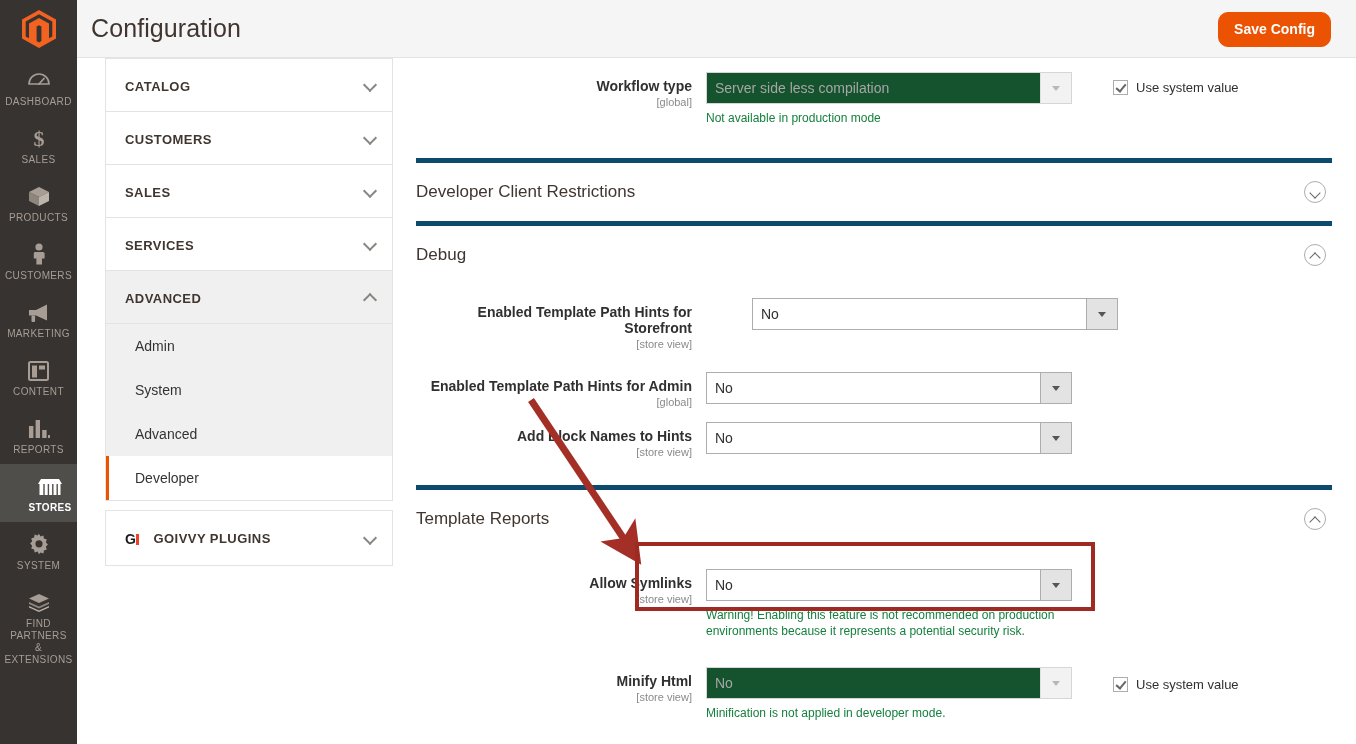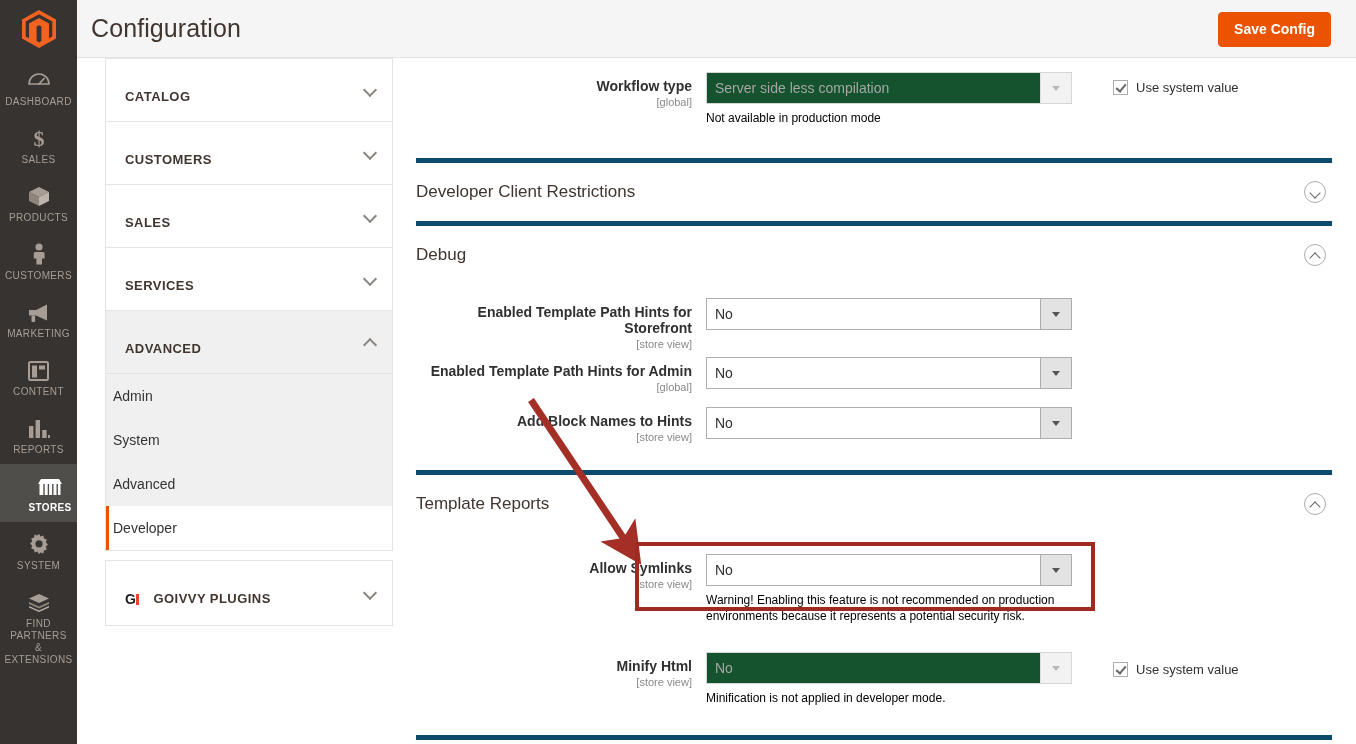--- a/index.html
+++ b/index.html
@@ -49,61 +49,61 @@
     font-size: 25px; font-weight: normal; color: #41362f;
     letter-spacing: .1px;
   }
   .save-btn {
     position: absolute; right: 25px; top: 12px;
     background: #eb5202; color: #ffffff;
     border: 1px solid #eb5202;
     font-family: "Liberation Sans", sans-serif;
     font-size: 14px; font-weight: bold;
     padding: 8px 15px 9px;
-    border-radius: 4px; cursor: pointer;
+    border-radius: 10px; cursor: pointer;
     line-height: 16px;
   }
 
   
   .tree {
     position: absolute; left: 105px; top: 58px;
     width: 288px;
   }
   .tree-sec {
     background: #ffffff;
     border: 1px solid #e3e3e3;
     border-top: none;
     position: relative;
     cursor: pointer;
   }
   .tree-sec.first { border-top: 1px solid #e3e3e3; }
   .tree-sec-hd {
     position: relative;
-    padding: 30px 38px 17px 19px;
+    padding: 20px 38px 17px 19px;
     font-size: 13px; font-weight: bold; color: #41362f;
     letter-spacing: .45px;
     text-transform: uppercase;
   }
   .tree-sec.open > .tree-sec-hd { background: #f0f0f0; }
   .tree-sec.open { border-color: #e3e3e3; }
   .chev {
     position: absolute; right: 16px; top: 50%;
     width: 11px; height: 11px; margin-top: -6px;
   }
   .chev::before {
     content: ""; position: absolute; left: 0; top: 1px;
     width: 8px; height: 8px;
     border-right: 2px solid #8a8580; border-bottom: 2px solid #8a8580;
     transform: rotate(45deg);
   }
   .chev.up::before { transform: rotate(-135deg); top: 4px; }
   .tree-sub { background: #f0f0f0; border-top: 1px solid #e3e3e3; }
   .tree-item {
     position: relative;
-    padding: 14px 18px 14px 7px;
+    padding: 14px 18px 14px 29px;
     font-size: 14px; color: #333333;
     cursor: pointer;
   }
   .tree-item.active { background: #ffffff; }
   .tree-item.active::before {
     content: ""; position: absolute; left: 0; top: 0; bottom: 0;
     width: 3px; background: #eb5202;
   }
   .tree-logo {
     display: inline-block; vertical-align: middle;
@@ -169,21 +169,21 @@
     background: #e3e3e3; border-left: 1px solid #adadad;
   }
   .sel.disabled .sel-arrow { background: #f2f2f2; border-left-color: #e0e0e0; }
   .sel-arrow::before {
     content: ""; position: absolute; left: 11px; top: 13px;
     border-left: 4px solid transparent; border-right: 4px solid transparent;
     border-top: 5px solid #555;
   }
   .sel.disabled .sel-arrow::before { border-top-color: #b8b8b8; }
   .note {
-    font-size: 12px; color: #000000; line-height: 16px;
+    font-size: 12px; color: #15803d; line-height: 16px;
     margin-top: 6px; max-width: 372px;
   }
   .sysval {
     position: absolute; left: 697px; top: 8px;
     display: flex; align-items: center; white-space: nowrap;
     cursor: pointer;
   }
   .cbx {
     width: 15px; height: 15px; border: 1px solid #adadad;
     background: #ffffff; position: relative; margin-right: 8px;
@@ -426,21 +426,21 @@
       </div>
     </div>
 
     <div class="fieldset">
       <div class="sec-hd">
         <span>Debug</span>
         <span class="circ up"></span>
       </div>
       <div style="padding-top:14px;padding-bottom:20px;">
 
-        <div class="row" style="margin-bottom:6px;">
+        <div class="row" style="margin-bottom:21px;gap:46px;">
           <div class="lbl-wrap">
             <div class="lbl">Enabled Template Path Hints for Storefront</div>
             <div class="scope">[store view]</div>
           </div>
           <div class="ctrl">
             <div class="sel">
               <span>No</span>
               <span class="sel-arrow"></span>
             </div>
           </div>

